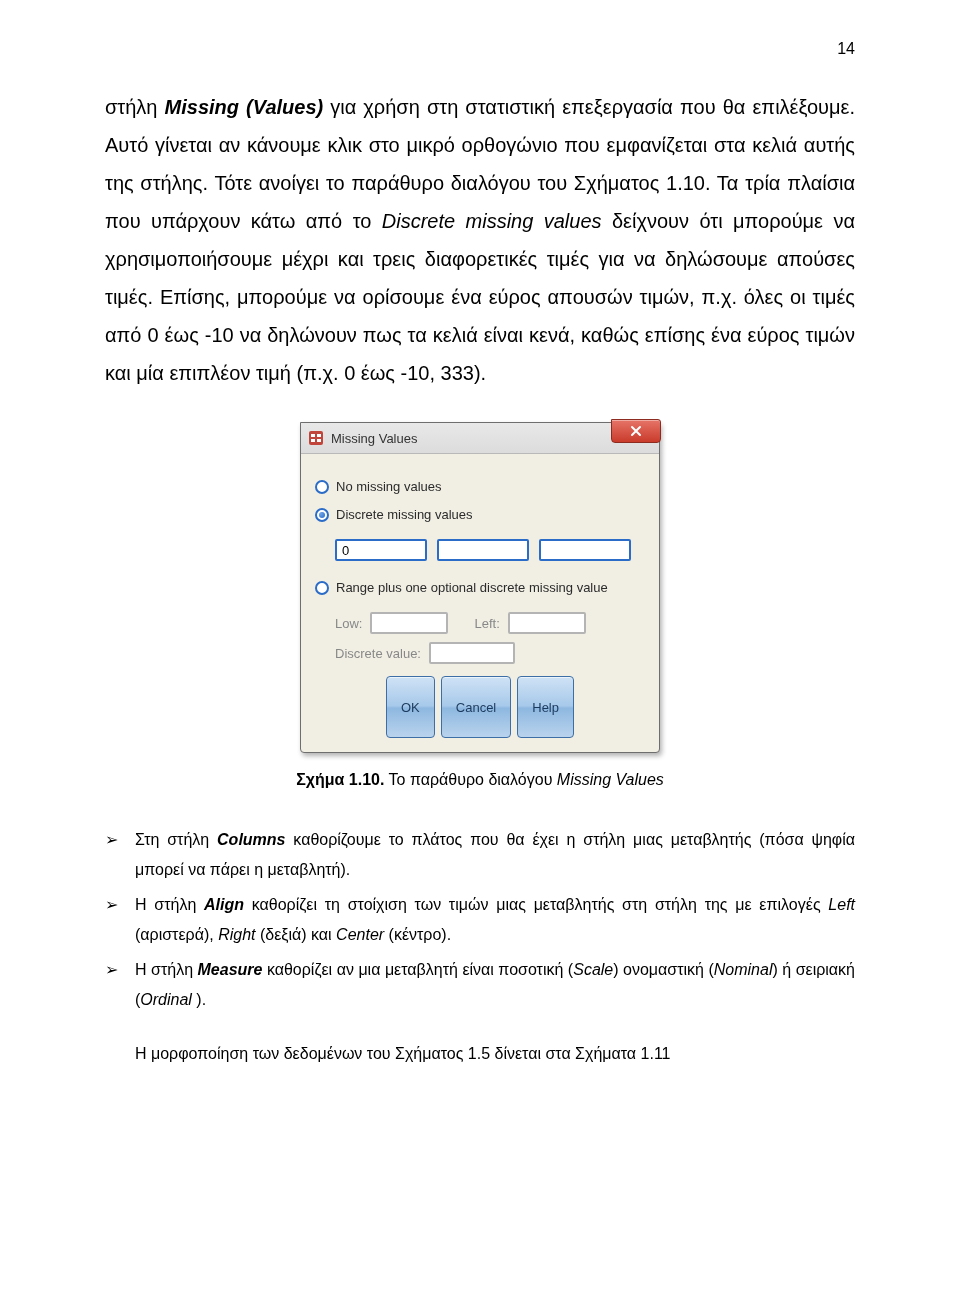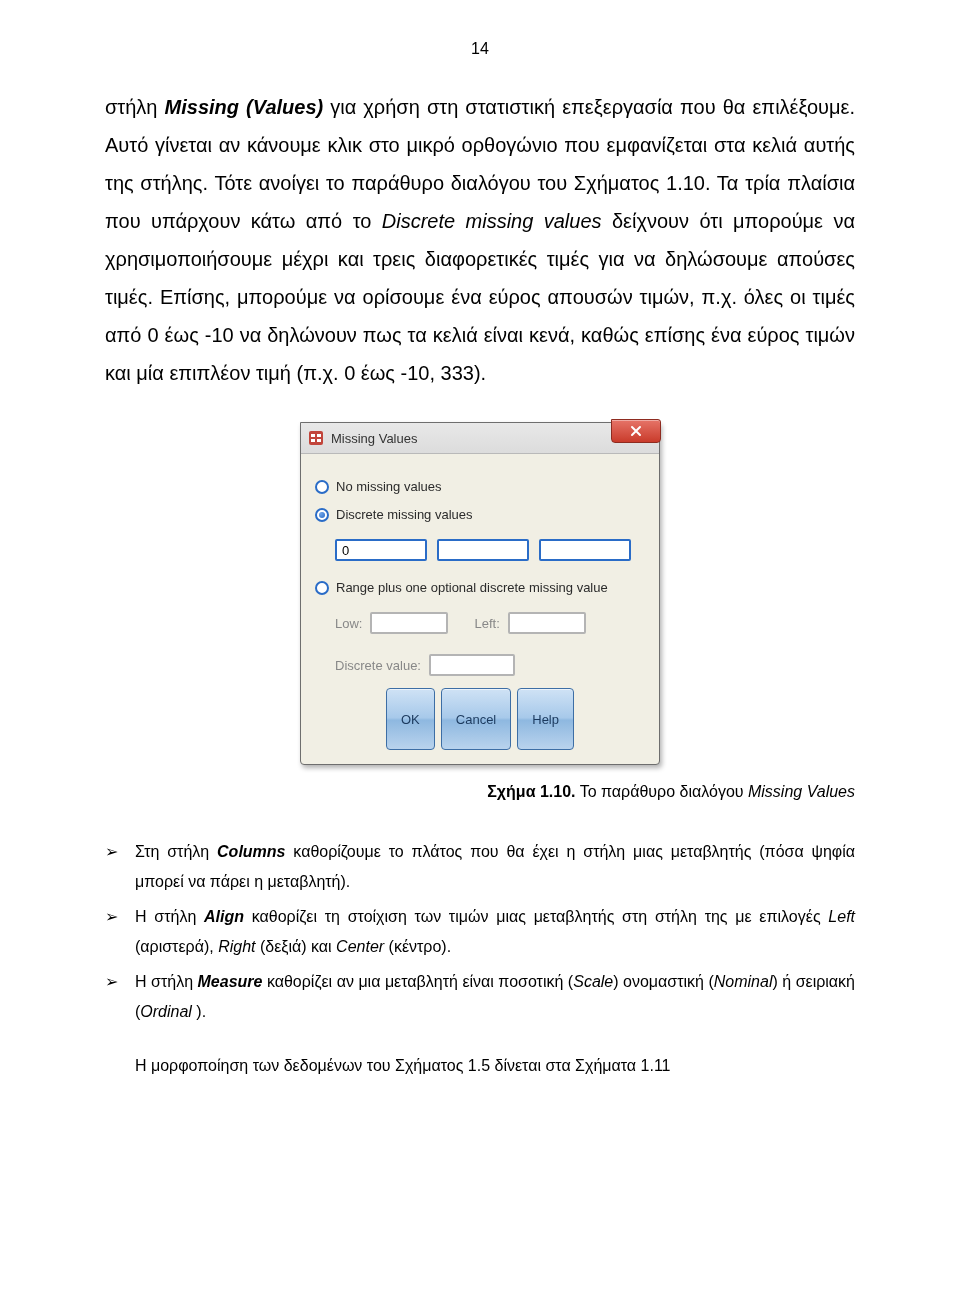--- a/index.html
+++ b/index.html
@@ -9,21 +9,21 @@
     font-family: Verdana, Geneva, sans-serif;
     color: #000;
     width: 960px;
   }
   .page {
     width: 960px;
     padding: 40px 105px 40px 105px;
     box-sizing: border-box;
   }
   .page-number {
-    text-align: center;
+    text-align: right;
     font-size: 16px;
     margin-bottom: 30px;
   }
   .para {
     font-size: 20px;
     line-height: 1.9;
     text-align: justify;
     margin: 0 0 14px 0;
   }
   .bold { font-weight: bold; }
@@ -126,21 +126,20 @@
     padding: 4px 0 4px 20px;
     color: #888;
   }
   .lh-row .txt { width: 78px; border-color: #b4b4b4; }
   .dv-row {
     display: flex;
     align-items: center;
     gap: 8px;
     padding: 4px 0 12px 20px;
     color: #888;
-    margin-top: 12px;
   }
   .dv-row .txt { width: 86px; border-color: #b4b4b4; }
   .btn-row {
     display: flex;
     justify-content: center;
     gap: 6px;
   }
   .btn {
     height: 28px;
     padding: 16px 14px;
@@ -149,21 +148,21 @@
     background: linear-gradient(#cfe2f5,#a7c9ea 48%,#8eb8e0 52%,#b9d3ed);
     color: #1c3a5e;
     font-size: 13px;
     font-family: inherit;
     display: inline-flex;
     align-items: center;
     justify-content: center;
     box-shadow: inset 0 1px 0 rgba(255,255,255,0.6);
   }
   .caption {
-    text-align: right;
+    text-align: center;
     font-size: 16px;
     margin: 6px 0 36px 0;
   }
   .bullet-list {
     margin: 0 0 24px 0;
   }
   .bullet-item {
     display: flex;
     gap: 12px;
     font-size: 16px;

